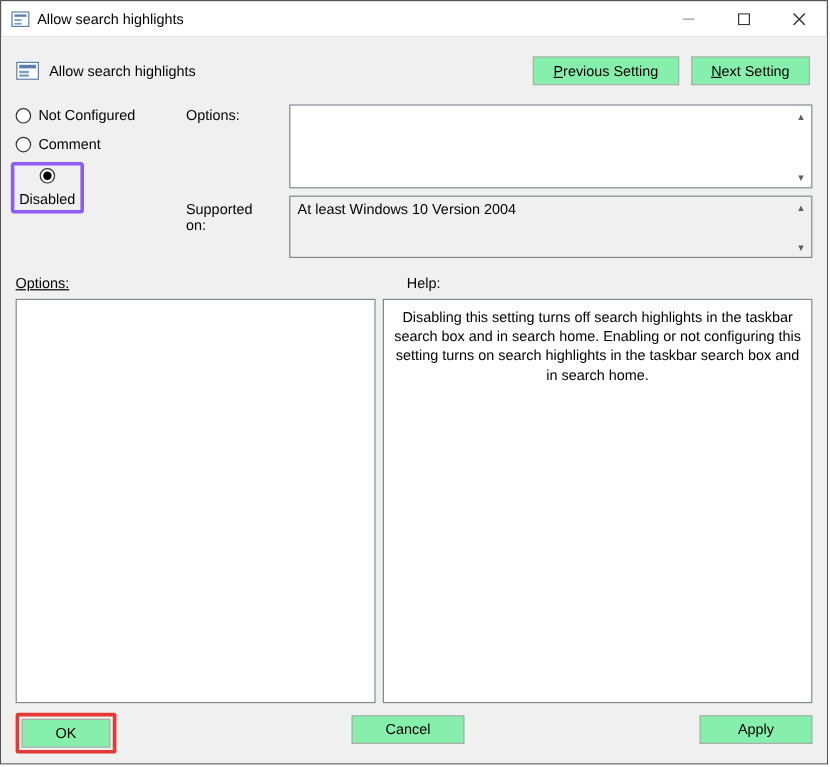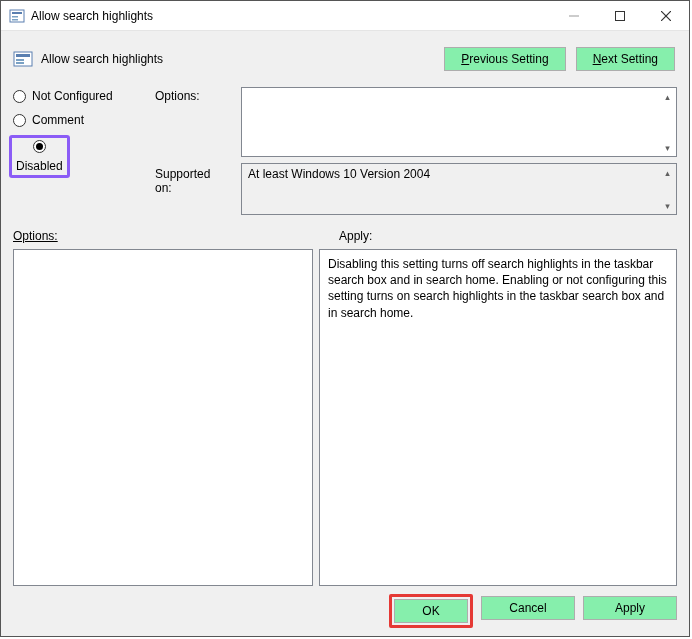--- a/index.html
+++ b/index.html
@@ -161,24 +161,24 @@
     flex: 1;
     min-height: 0;
   }
   .pane {
     background: #fff;
     border: 1px solid #828790;
     padding: 6px 8px;
     overflow: hidden;
   }
   .pane-options { width: 300px; }
-  .pane-help { flex: 1; line-height: 1.35; }
+  .pane-help { flex: 1; line-height: 1.35; text-align: center; }
   .footer {
     display: flex;
-    justify-content: flex-end;
+    justify-content: space-between;
     gap: 8px;
     margin-top: 10px;
   }
   .footer .win-btn { width: 94px; padding: 0; }
   .footer .ok-wrap {
     border: 3px solid #e53935;
     border-radius: 2px;
     padding: 2px;
     margin: -2px 0;
     display: inline-flex;
@@ -276,21 +276,21 @@
         <span>At least Windows 10 Version 2004</span>
         <div class="scroll-arrows">
             <span>▴</span>
             <span>▾</span>
           </div>
       </div>
     </div>
 
     <div class="mid-labels">
       <div class="opt-lbl">Options:</div>
-      <div>Apply:</div>
+      <div>Help:</div>
     </div>
 
     <div class="panes">
       <div class="pane pane-options"></div>
       <div class="pane pane-help">
         <span>Disabling this setting turns off search highlights in the taskbar search box and in search home. Enabling or not configuring this setting turns on search highlights in the taskbar search box and in search home.</span>
       </div>
     </div>
 
     <div class="footer">

